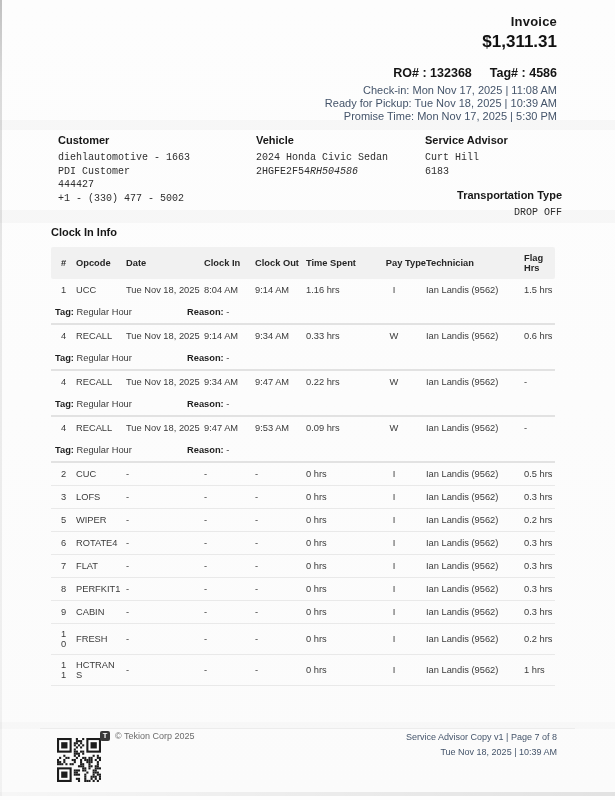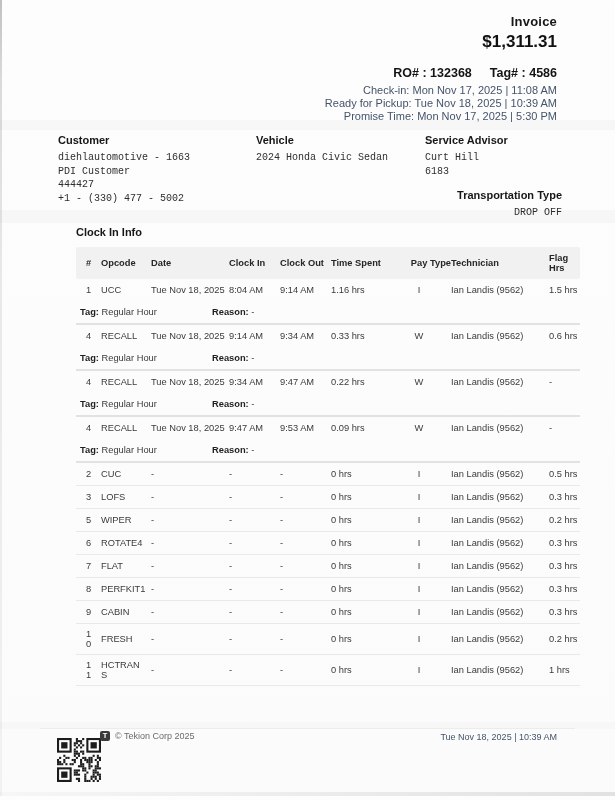--- a/index.html
+++ b/index.html
@@ -29,21 +29,21 @@
   .meta{font-size:11px;line-height:13px;color:#44546a;}
 
   
   .info-row{position:absolute;top:134px;left:58px;width:504px;display:grid;grid-template-columns:198px 169px 137px;}
   .h{font-size:11px;font-weight:700;color:#171717;margin-bottom:5px;}
   .line{font-size:10px;line-height:13.5px;color:#2e2e2e;font-family:Liberation Mono, monospace;}
   .vin-italic{font-style:italic;}
   .trans-block{margin-top:11px;text-align:right;}
 
   
-  .clockin{position:absolute;top:226px;left:76px;width:504px;}
+  .clockin{position:absolute;top:226px;left:51px;width:504px;}
   .ci-title{font-size:11px;font-weight:700;color:#171717;margin-bottom:9px;}
   .thead,.trow{display:grid;grid-template-columns:25px 50px 78px 51px 51px 70px 50px 98px 31px;align-items:center;}
   .thead{background:#f1f1f1;border-radius:2px;padding:6px 0;font-size:9.3px;font-weight:700;color:#262626;}
   .thead .hc:first-child{padding-left:10px;}
   .trow{padding:5px 0;font-size:9.3px;color:#3a3a3a;border-bottom:1px solid #e9e9e9;min-height:12px;}
   .trow.has-tag{border-bottom:none;}
   .cell{padding-right:4px;white-space:nowrap;}
   .c-num{padding-left:10px;white-space:pre-line;}
   .c-opcode{white-space:pre-line;}
   .c-pay{text-align:center;padding-right:14px;}
@@ -85,20 +85,21 @@
     <div>
       <div class="h">Customer</div>
       <div class="line">diehlautomotive - 1663</div>
       <div class="line">PDI Customer</div>
       <div class="line">444427</div>
       <div class="line">+1 - (330) 477 - 5002</div>
     </div>
     <div>
       <div class="h">Vehicle</div>
       <div class="line">2024 Honda Civic Sedan</div>
+      <div class="line"><span>2HGFE2F54</span><span class="vin-italic">RH504586</span></div>
     </div>
     <div>
       <div class="h">Service Advisor</div>
       <div class="line">Curt Hill</div>
       <div class="line">6183</div>
       <div class="trans-block">
         <div class="h">Transportation Type</div>
         <div class="line">DROP OFF</div>
       </div>
     </div>
@@ -416,15 +417,16 @@
           <rect x="0" y="28" width="14" height="14"></rect>
           <rect fill="#fdfdfd" x="2" y="30" width="10" height="10"></rect>
           <rect x="4" y="32" width="6" height="6"></rect>
         </g>
       </svg></div>
   <div class="copyright">
     <span class="tek-logo">T</span>
     <span>© Tekion Corp 2025</span>
   </div>
   <div class="footer-right">
+    <div>Service Advisor Copy v1 | Page 7 of 8</div>
     <div>Tue Nov 18, 2025 | 10:39 AM</div>
   </div>
 </div>
 
 </body></html>

